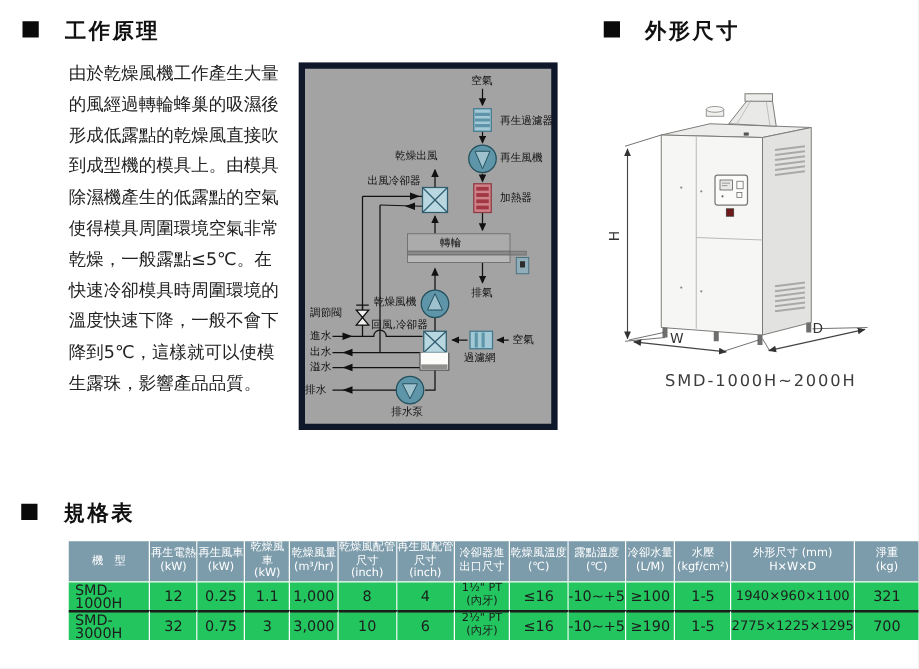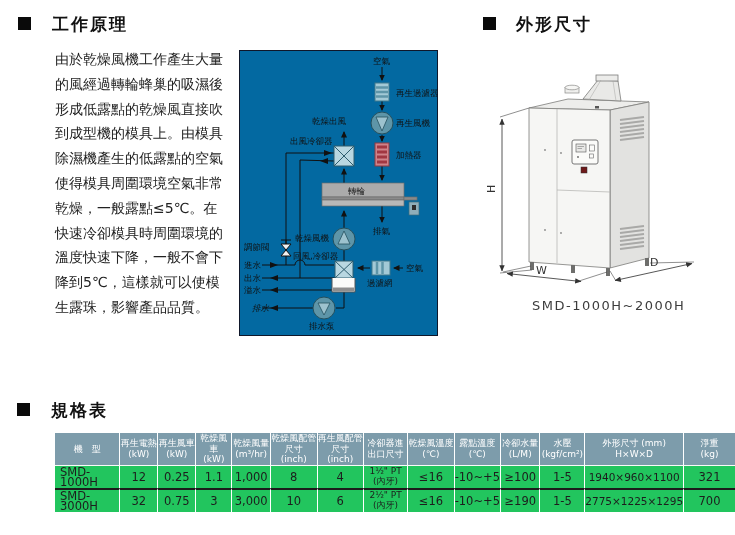--- a/index.html
+++ b/index.html
@@ -4,21 +4,21 @@
 <style>
   html,body{margin:0;padding:0;background:#e8e8e8;}
   #canvas{position:relative;width:735px;height:535px;background:#ffffff;overflow:hidden;
     font-family:"DejaVu Sans","Liberation Sans",sans-serif;color:#1a1a1a;}
   .sq{position:absolute;width:13px;height:13px;background:#0a0a0a;}
   .h1{position:absolute;font-size:17px;font-weight:bold;letter-spacing:2px;color:#111;white-space:nowrap;}
   
   #principle-text{position:absolute;left:55px;top:47px;width:180px;font-size:14px;line-height:24.8px;color:#222;}
   #principle-text div{white-space:nowrap;}
   
-  #diagram{position:absolute;left:239px;top:50px;width:197px;height:284px;background:#0369a1;border:1px solid #0f172a;}
+  #diagram{position:absolute;left:239px;top:50px;width:197px;height:284px;background:#a3a3a3;border:5px solid #0f172a;}
   #diagram svg{position:absolute;left:0;top:0;}
   .dlab{position:absolute;font-size:8.5px;line-height:10px;color:#111;white-space:nowrap;}
   
   #machine{position:absolute;left:470px;top:60px;width:260px;height:250px;}
   #machine-caption{position:absolute;left:532px;top:298px;width:180px;font-size:13px;letter-spacing:1.5px;color:#3c3c3c;}
   
   #spec-wrap{position:absolute;left:55px;top:433px;}
   table{border-collapse:separate;border-spacing:0;table-layout:fixed;}
   th,td{padding:0;margin:0;overflow:hidden;}
   thead th{background:#7d9cab;color:#ffffff;font-size:9px;font-weight:normal;line-height:10.5px;
@@ -178,21 +178,21 @@
     <div class="dlab" style="left:72px;top:65px;">乾燥出風</div>
     <div class="dlab" style="left:50px;top:85px;">出風冷卻器</div>
     <div class="dlab" style="left:55px;top:182px;">乾燥風機</div>
     <div class="dlab" style="left:53px;top:200px;">回風,冷卻器</div>
     <div class="dlab" style="left:127px;top:227px;">過濾網</div>
     <div class="dlab" style="left:166px;top:212px;">空氣</div>
     <div class="dlab" style="left:4px;top:191px;">調節閥</div>
     <div class="dlab" style="left:4px;top:209px;">進水</div>
     <div class="dlab" style="left:4px;top:222px;">出水</div>
     <div class="dlab" style="left:4px;top:234px;">溢水</div>
-    <div class="dlab" style="left:12px;top:252px;font-style:italic;">排水</div>
+    <div class="dlab" style="left:0;top:252px;">排水</div>
     <div class="dlab" style="left:69px;top:270px;">排水泵</div>
   </div>
 
   <div class="sq" style="left:483px;top:17px;"></div>
   <div class="h1" style="left:516px;top:13px;">外形尺寸</div>
 
   <div id="machine">
     <svg width="260" height="250" viewBox="0 0 260 250">
       <defs>
         <marker id="dim" markerWidth="8" markerHeight="8" refX="6.5" refY="3" orient="auto">

